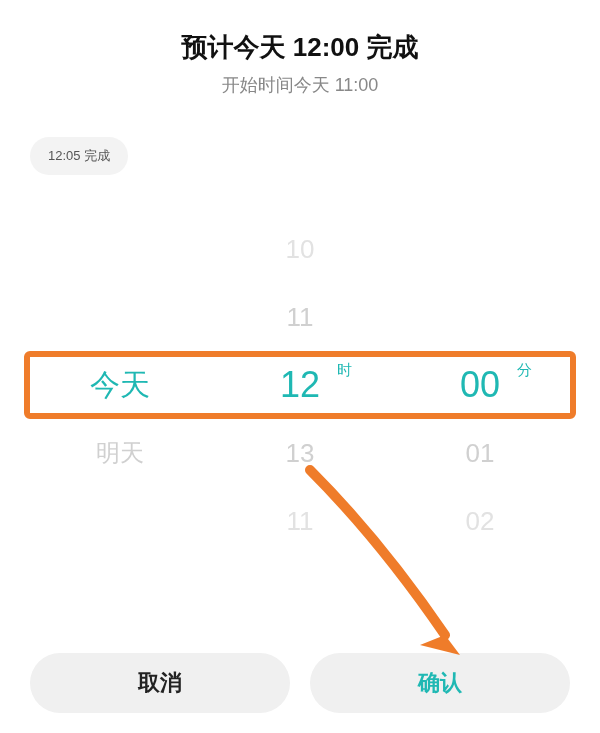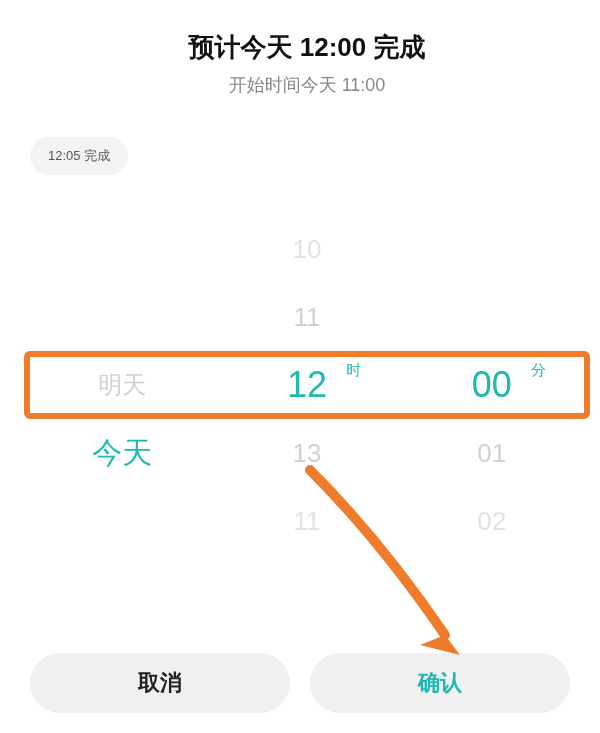--- a/index.html
+++ b/index.html
@@ -7,21 +7,21 @@
       width: 600px;
       height: 733px;
       font-family: -apple-system, "PingFang SC", "Helvetica Neue", Arial, sans-serif;
       background: #ffffff;
       overflow: hidden;
       position: relative;
     }
     .container {
       width: 100%;
       height: 100%;
-      padding: 30px 16px 0 30px;
+      padding: 30px 30px 0 30px;
       position: relative;
     }
     .header {
       text-align: center;
       margin-bottom: 40px;
     }
     .title {
       font-size: 26px;
       font-weight: 700;
       color: #111;
@@ -151,25 +151,25 @@
     <div class="selection-highlight"></div>
     <div class="picker-cols">
 
       <div class="col col-day">
         <div class="slot">
             <span class="value dim2"></span>
           </div>
         <div class="slot">
             <span class="value dim1"></span>
           </div>
-        <div class="slot">
-          <span class="value dim1">明天</span>
-        </div>
         <div class="slot selected">
           <span class="value">今天</span>
+        </div>
+        <div class="slot">
+          <span class="value dim1">明天</span>
         </div>
         <div class="slot">
             <span class="value dim2"></span>
           </div>
       </div>
 
       <div class="col col-hour">
         <div class="slot">
           <span class="value dim2">10</span>
         </div>

